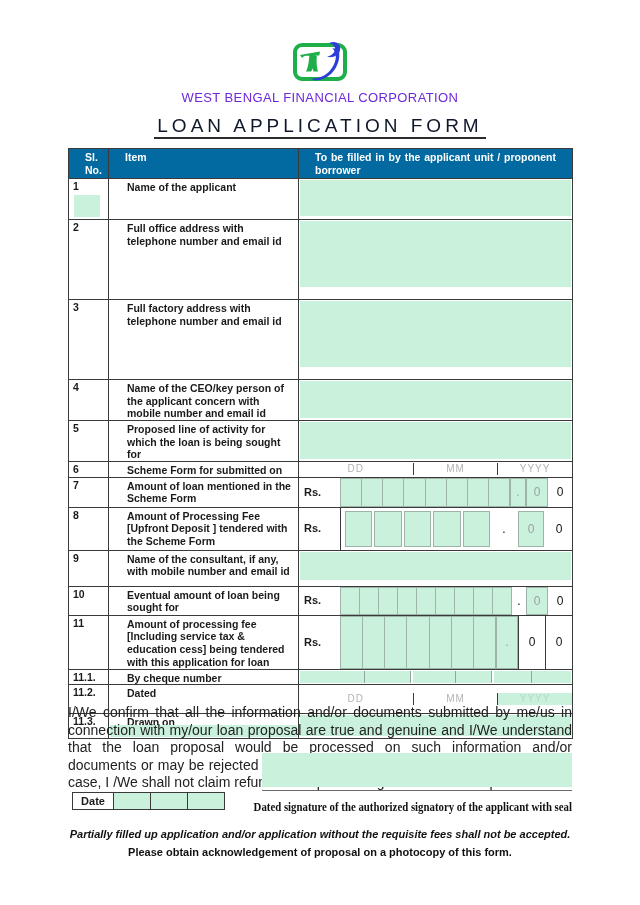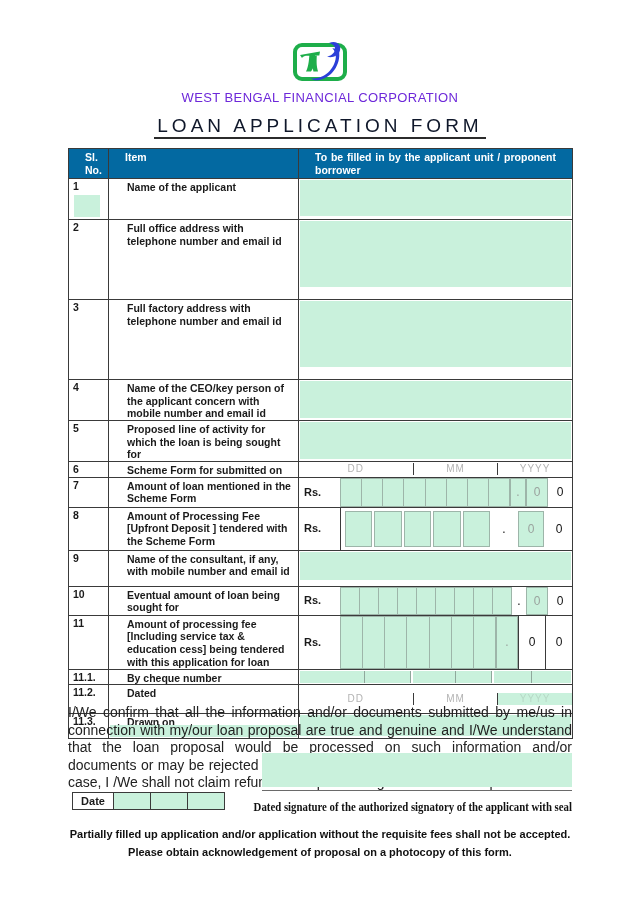--- a/index.html
+++ b/index.html
@@ -77,21 +77,21 @@
   .date-cell{width:37px;background:var(--green);border-left:1px solid var(--border);}
 
   .sig-box{position:absolute;left:262px;top:753px;width:310px;height:34px;background:var(--green);}
   .sig-line{position:absolute;left:262px;top:790px;width:310px;border-top:1.5px solid #6a6a6a;}
   .sig-caption{position:absolute;right:68px;top:799px;white-space:nowrap;
        font-family:"Liberation Serif", serif;font-weight:bold;font-size:13.5px;color:#111;
        transform:scaleX(0.8);transform-origin:100% 50%;letter-spacing:0;}
 
   
   .foot1{position:absolute;left:0;top:828px;width:100%;text-align:center;
-       font-weight:bold;font-size:11px;color:#111;}
+       font-weight:bold;font-size:11px;color:#111;font-style:italic;}
   .foot2{position:absolute;left:0;top:846px;width:100%;text-align:center;
        font-weight:bold;font-size:11px;color:#111;}
 </style>
 </head>
 <body>
 
 <div class="page">
 
   <svg class="logo" width="60" height="56" viewBox="0 0 60 56">
     <rect x="4" y="9" width="50" height="34" rx="7" fill="none" stroke="#1eae4a" stroke-width="4"></rect>

